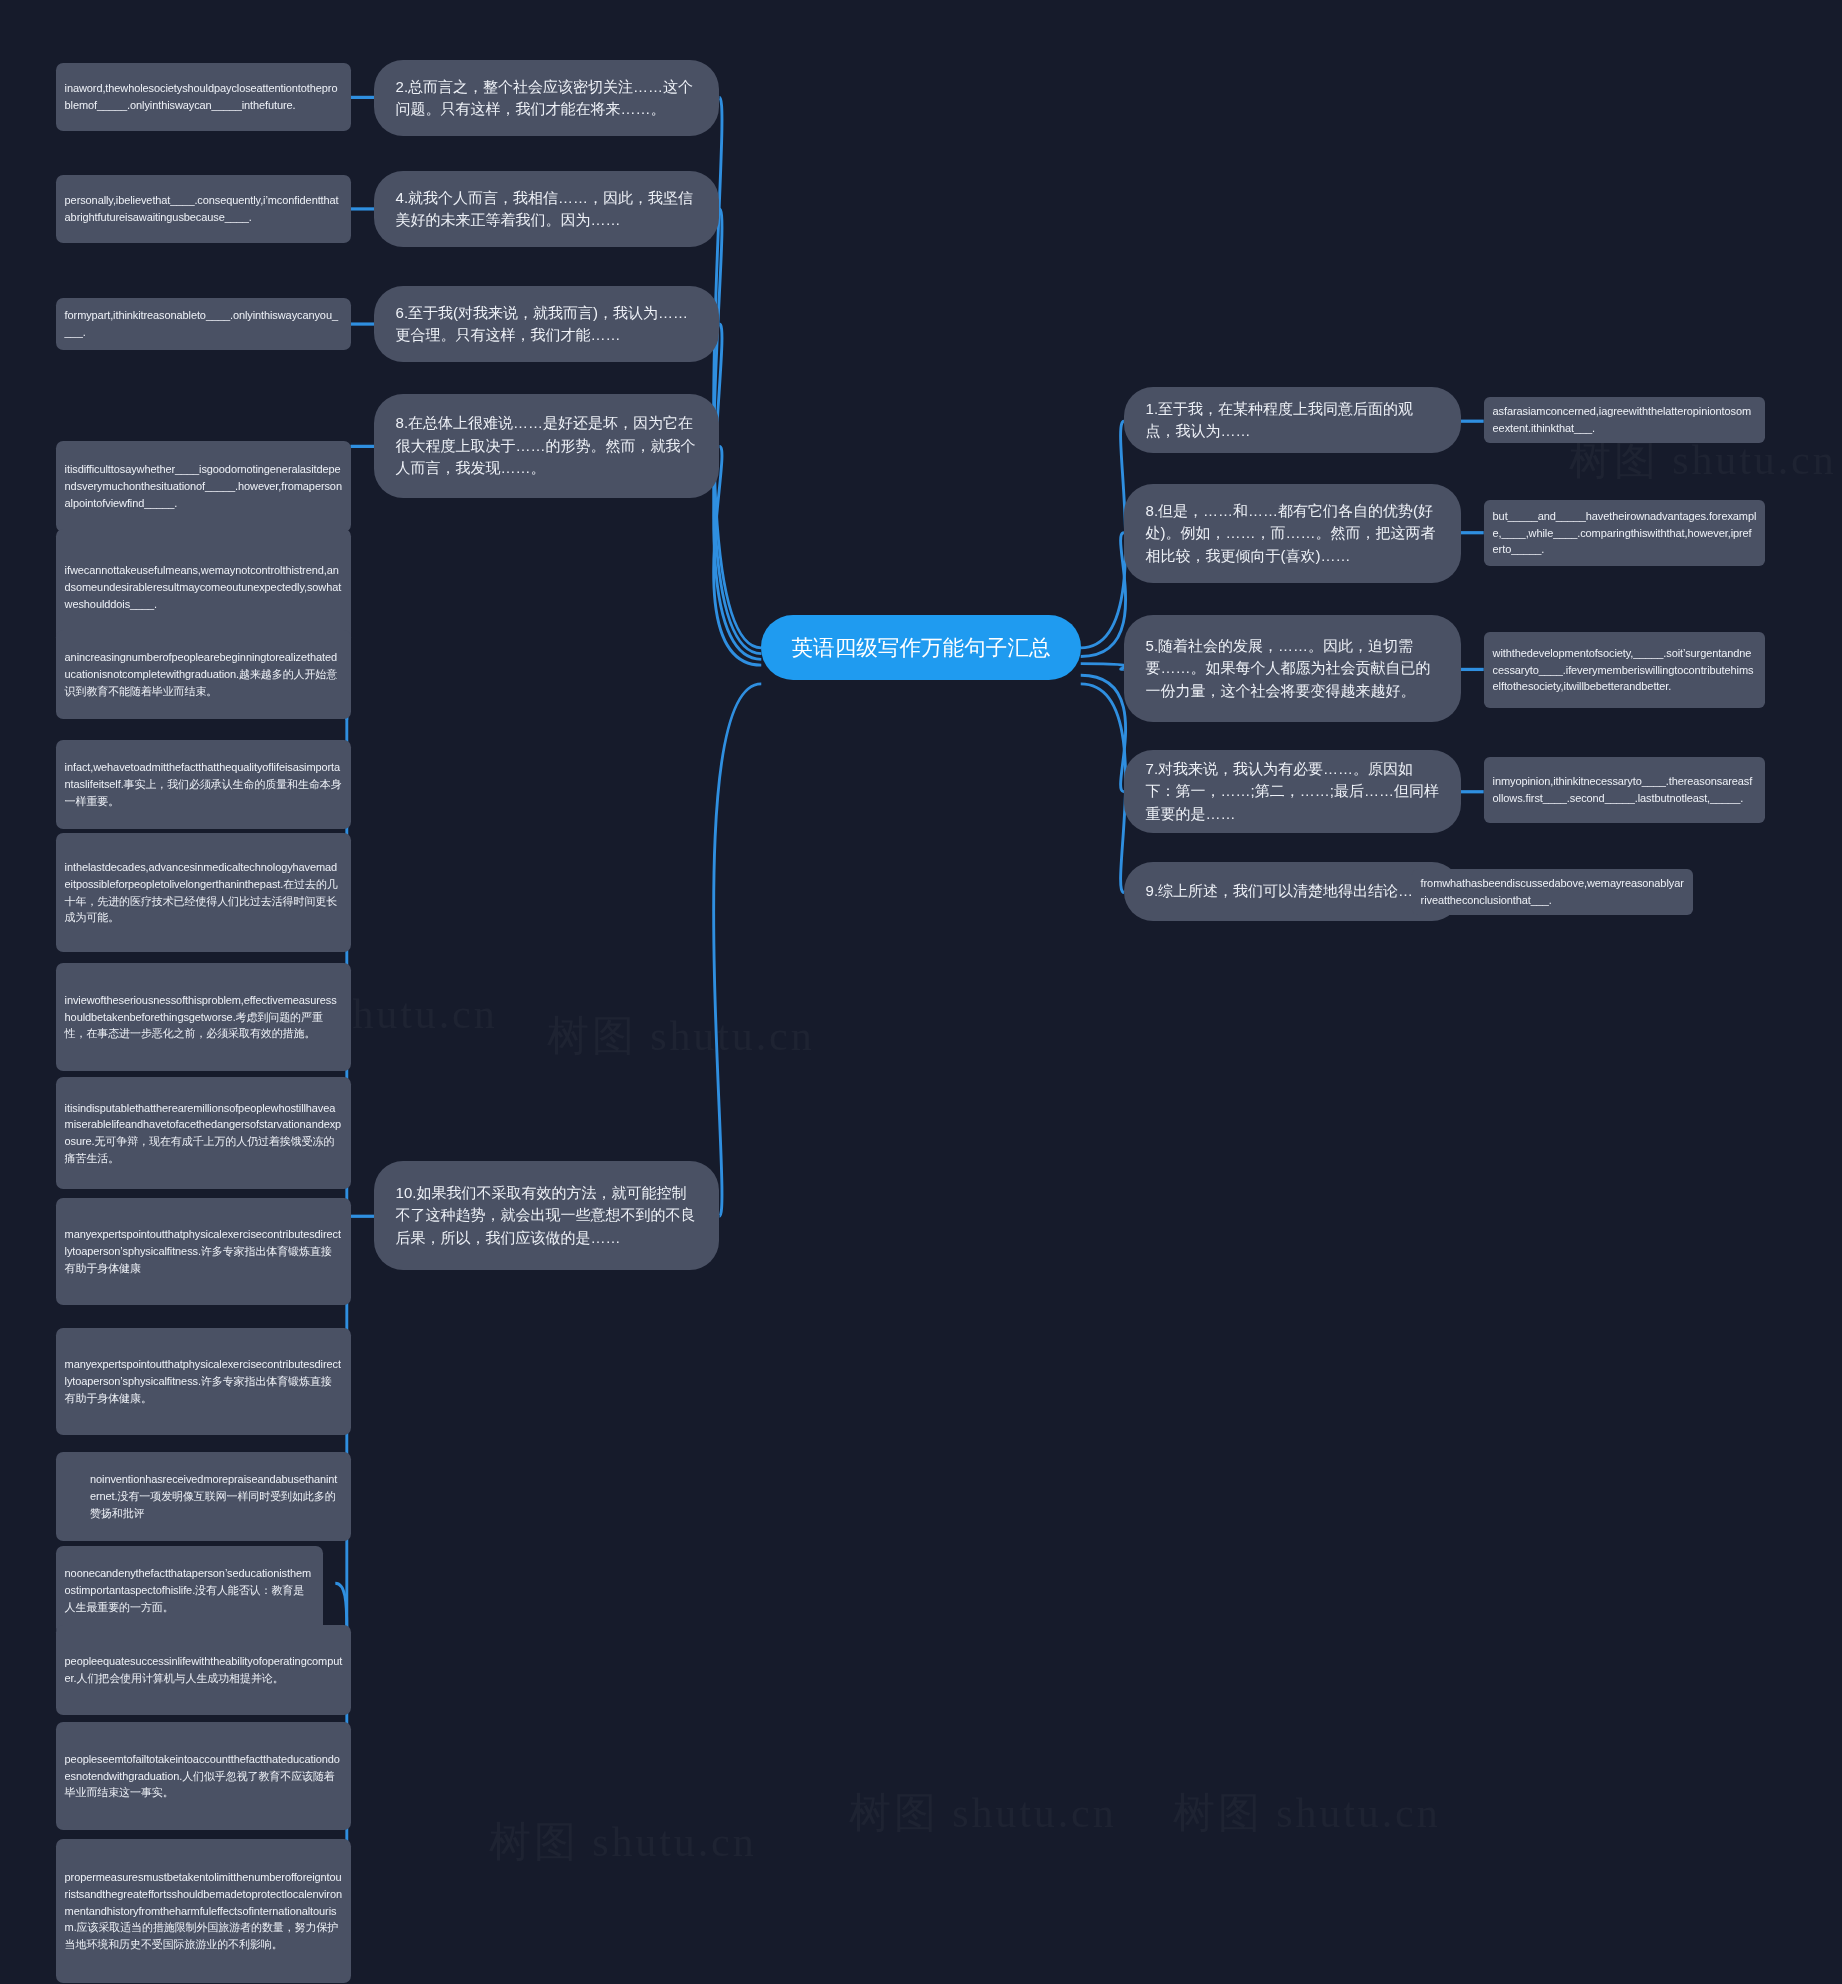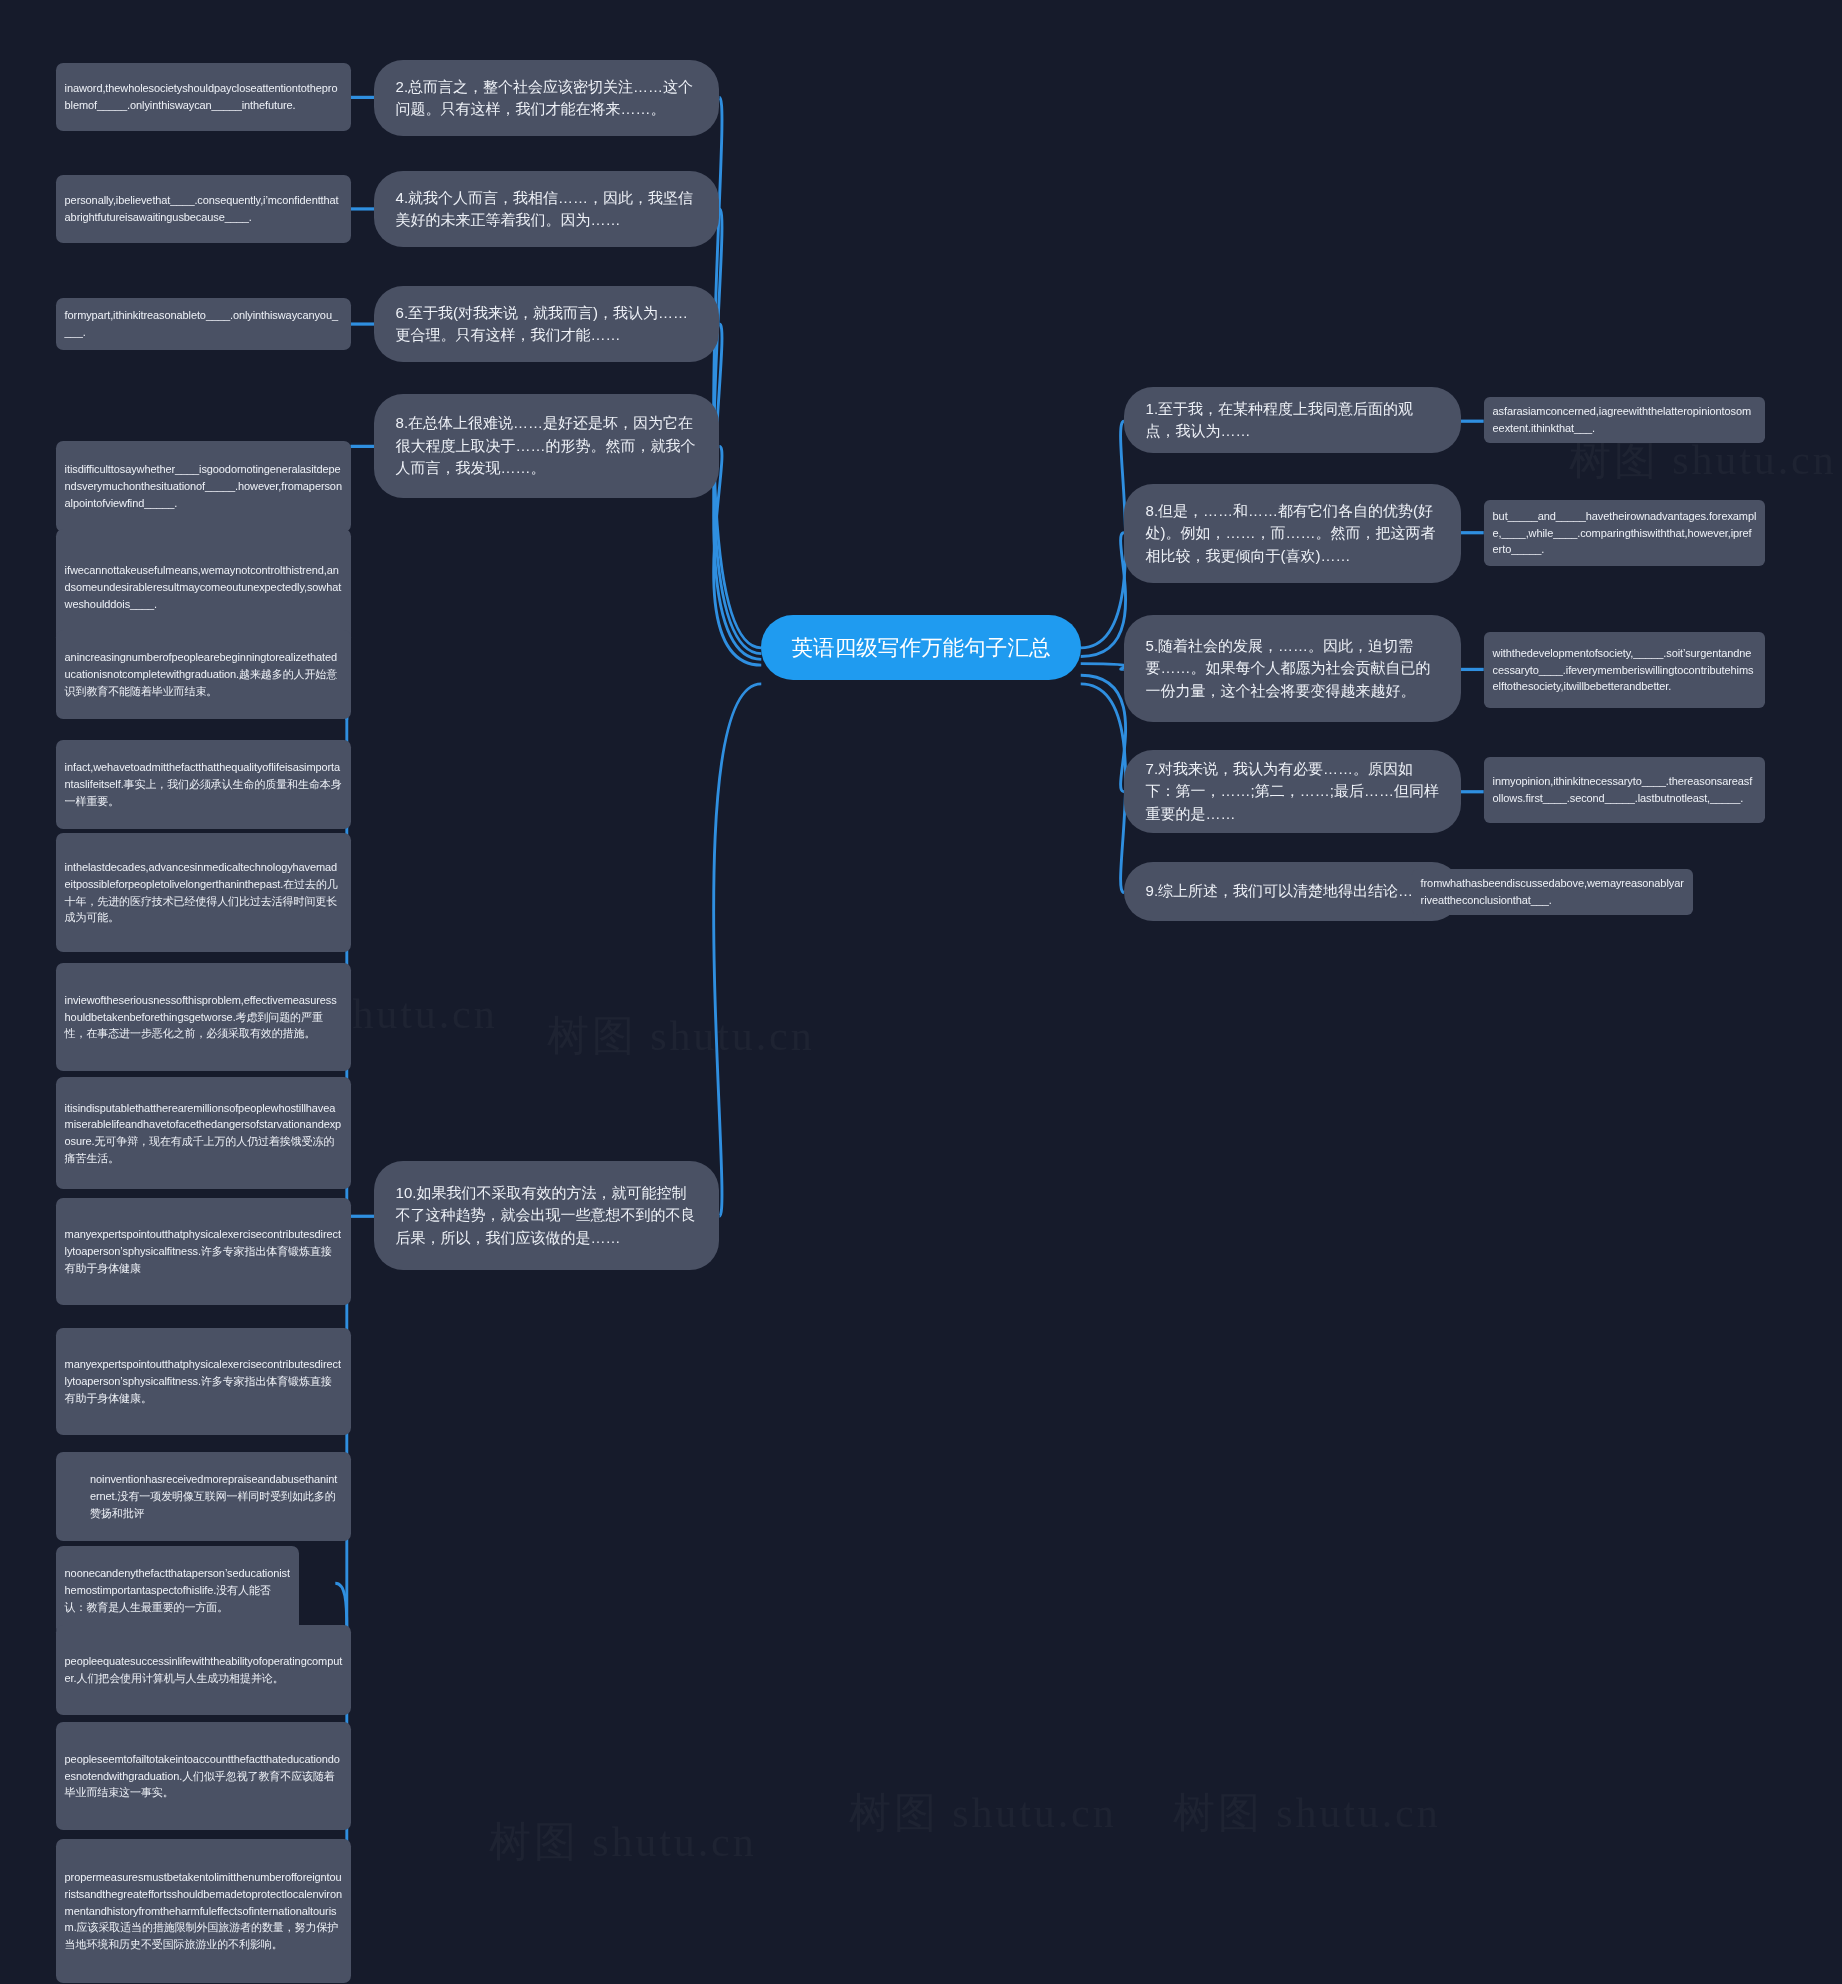--- a/index.html
+++ b/index.html
@@ -156,21 +156,21 @@
   <div class="node leaf left" style="left:56px; top:529px; width:295px; height:117px;">ifwecannottakeusefulmeans,wemaynotcontrolthistrend,andsomeundesirableresultmaycomeoutunexpectedly,sowhatweshoulddois____.</div>
 
   <div class="node leaf left" style="left:56px; top:630px; width:295px; height:89px;">anincreasingnumberofpeoplearebeginningtorealizethateducationisnotcompletewithgraduation.越来越多的人开始意识到教育不能随着毕业而结束。</div>
   <div class="node leaf left" style="left:56px; top:740px; width:295px; height:89px;">infact,wehavetoadmitthefactthatthequalityoflifeisasimportantaslifeitself.事实上，我们必须承认生命的质量和生命本身一样重要。</div>
   <div class="node leaf left" style="left:56px; top:833px; width:295px; height:119px;">inthelastdecades,advancesinmedicaltechnologyhavemadeitpossibleforpeopletolivelongerthaninthepast.在过去的几十年，先进的医疗技术已经使得人们比过去活得时间更长成为可能。</div>
   <div class="node leaf left" style="left:56px; top:963px; width:295px; height:108px;">inviewoftheseriousnessofthisproblem,effectivemeasuresshouldbetakenbeforethingsgetworse.考虑到问题的严重性，在事态进一步恶化之前，必须采取有效的措施。</div>
   <div class="node leaf left" style="left:56px; top:1077px; width:295px; height:112px;">itisindisputablethattherearemillionsofpeoplewhostillhaveamiserablelifeandhavetofacethedangersofstarvationandexposure.无可争辩，现在有成千上万的人仍过着挨饿受冻的痛苦生活。</div>
   <div class="node leaf left" style="left:56px; top:1198px; width:295px; height:107px;">manyexpertspointoutthatphysicalexercisecontributesdirectlytoaperson’sphysicalfitness.许多专家指出体育锻炼直接有助于身体健康</div>
   <div class="node leaf left" style="left:56px; top:1328px; width:295px; height:107px;">manyexpertspointoutthatphysicalexercisecontributesdirectlytoaperson’sphysicalfitness.许多专家指出体育锻炼直接有助于身体健康。</div>
   <div class="node leaf left" style="left:56px; top:1452px; width:295px; height:89px;padding-left:34px;">noinventionhasreceivedmorepraiseandabusethaninternet.没有一项发明像互联网一样同时受到如此多的赞扬和批评</div>
-  <div class="node leaf left" style="left:56px; top:1546px; width:243px; height:89px;">noonecandenythefactthataperson’seducationisthemostimportantaspectofhislife.没有人能否认：教育是人生最重要的一方面。</div>
+  <div class="node leaf left" style="left:56px; top:1546px; width:267px; height:89px;">noonecandenythefactthataperson’seducationisthemostimportantaspectofhislife.没有人能否认：教育是人生最重要的一方面。</div>
   <div class="node leaf left" style="left:56px; top:1625px; width:295px; height:90px;">peopleequatesuccessinlifewiththeabilityofoperatingcomputer.人们把会使用计算机与人生成功相提并论。</div>
   <div class="node leaf left" style="left:56px; top:1722px; width:295px; height:108px;">peopleseemtofailtotakeintoaccountthefactthateducationdoesnotendwithgraduation.人们似乎忽视了教育不应该随着毕业而结束这一事实。</div>
   <div class="node leaf left" style="left:56px; top:1839px; width:295px; height:144px;">propermeasuresmustbetakentolimitthenumberofforeigntouristsandthegreateffortsshouldbemadetoprotectlocalenvironmentandhistoryfromtheharmfuleffectsofinternationaltourism.应该采取适当的措施限制外国旅游者的数量，努力保护当地环境和历史不受国际旅游业的不利影响。</div>
 
   <div class="node topic" style="left:1124px; top:387px; width:337px; height:66px;">1.至于我，在某种程度上我同意后面的观点，我认为……</div>
   <div class="node topic" style="left:1124px; top:484px; width:337px; height:99px;">8.但是，……和……都有它们各自的优势(好处)。例如，……，而……。然而，把这两者相比较，我更倾向于(喜欢)……</div>
   <div class="node topic" style="left:1124px; top:615px; width:337px; height:107px;">5.随着社会的发展，……。因此，迫切需要……。如果每个人都愿为社会贡献自已的一份力量，这个社会将要变得越来越好。</div>
   <div class="node topic" style="left:1124px; top:750px; width:337px; height:83px;">7.对我来说，我认为有必要……。原因如下：第一，……;第二，……;最后……但同样重要的是……</div>
   <div class="node topic" style="left:1124px; top:862px; width:337px; height:59px;">9.综上所述，我们可以清楚地得出结论……</div>
 

